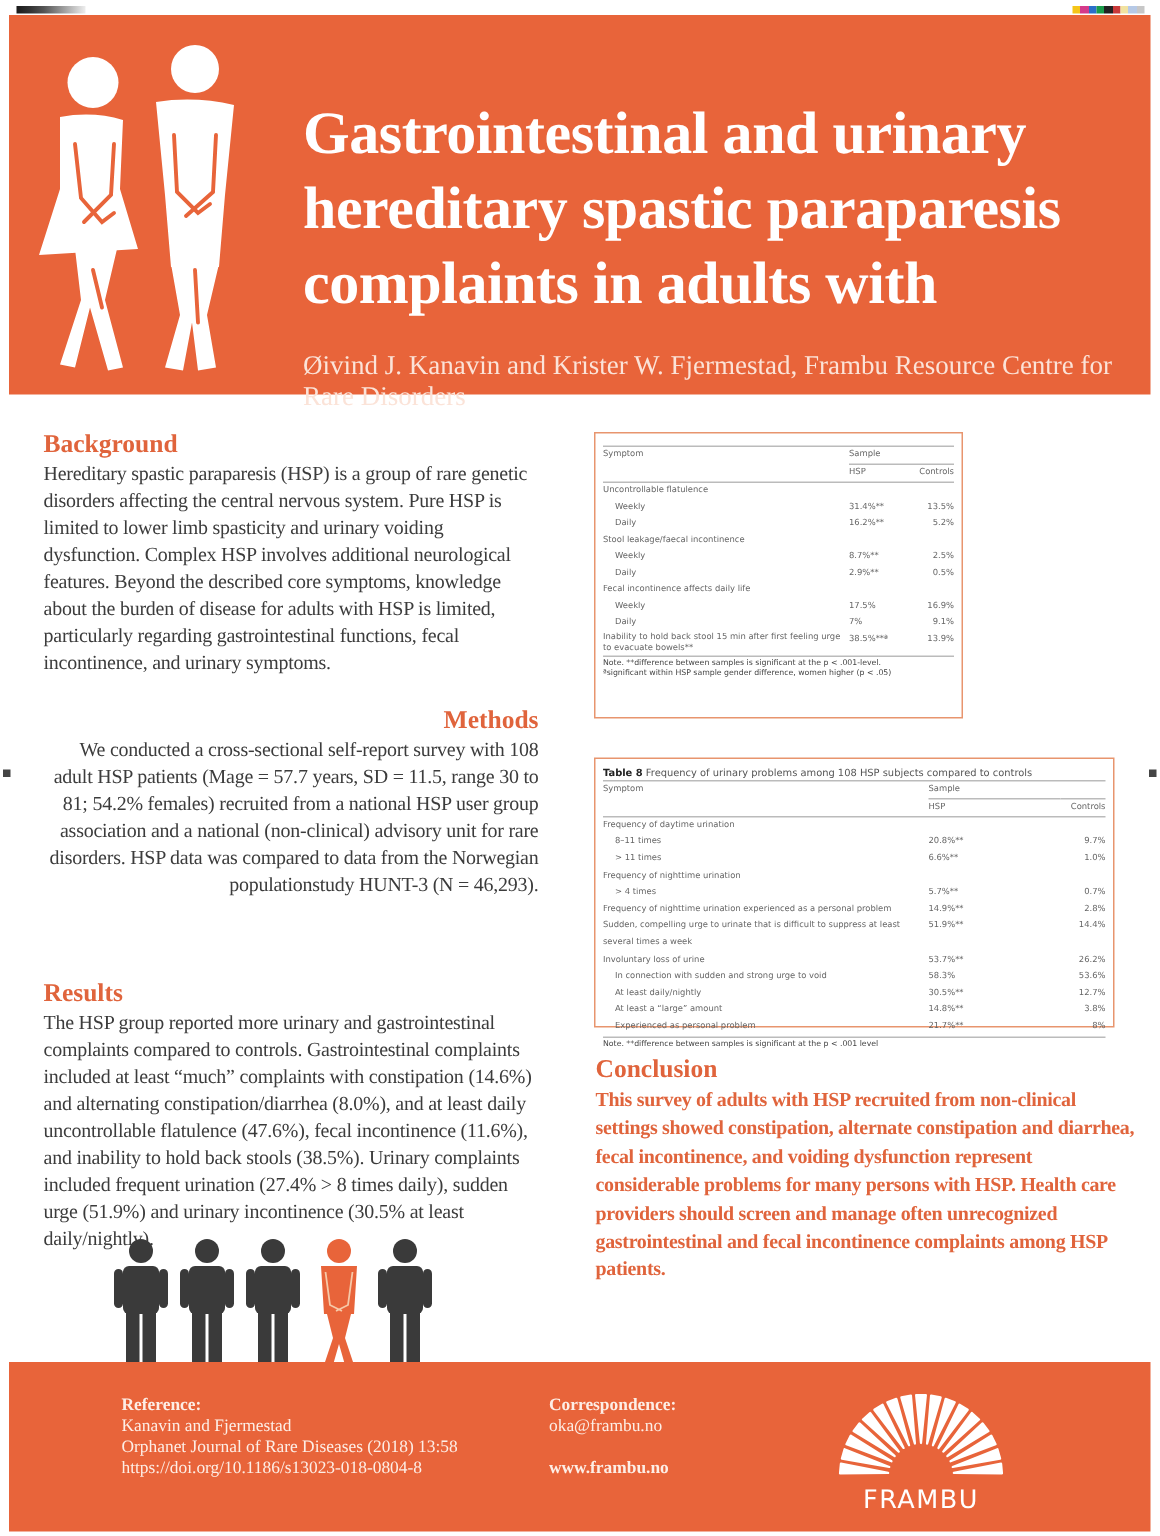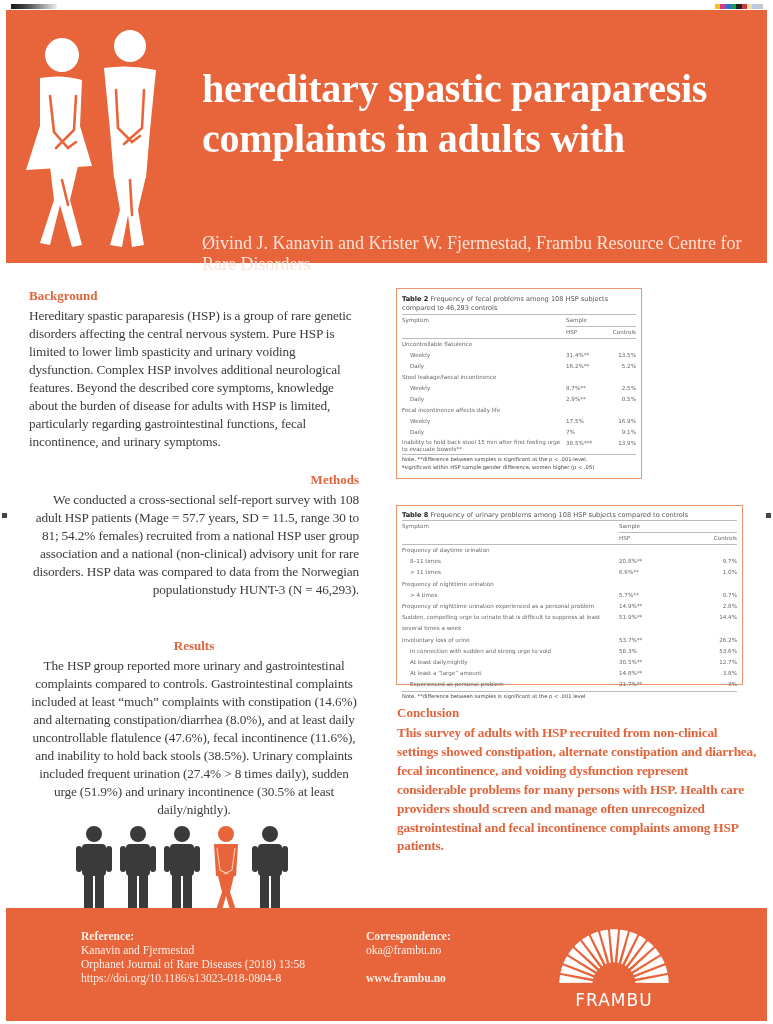--- a/index.html
+++ b/index.html
@@ -10,21 +10,21 @@
     background: linear-gradient(to right, #1a1a1a 0%, #333 20%, #555 40%, #888 60%, #bbb 80%, #eee 100%); }
   .calib-right { position: absolute; left: 715px; top: 4px; width: 48px; height: 5px; display: flex; }
   .calib-right span { flex: 1; height: 100%; }
 
   .header { position: absolute; left: 6px; top: 10px; width: 761px; height: 253px; background: #e8643a; }
   .header-figures { position: absolute; left: 14px; top: 20px; width: 170px; height: 225px; }
   .title { position: absolute; left: 196px; top: 54px; width: 560px; color: #ffffff;
     font-family: "Liberation Serif", "DejaVu Serif", serif; font-weight: bold; font-size: 40px; line-height: 50px; letter-spacing: -0.3px; }
   .authors { position: absolute; left: 196px; top: 223px; color: #fbe3d8;
     font-family: "Liberation Serif", "DejaVu Serif", serif; font-size: 18px; }
-  .section-h { color: #e0643c; font-weight: bold; font-size: 13px; line-height: 20px; margin-bottom: 1px; }
+  .section-h { color: #e0643c; font-weight: bold; font-size: 17px; line-height: 20px; margin-bottom: 1px; }
   .section-body { font-size: 13.3px; line-height: 18px; color: #3c3c3c; letter-spacing: -0.15px; }
   .sec { position: absolute; left: 29px; width: 330px; }
 
   .table-box { position: absolute; border: 1.5px solid #e8956e; background: #fff;
     font-family: "DejaVu Sans", "Liberation Sans", sans-serif; color: #555; }
   .tcap { font-size: 6.6px; line-height: 8.6px; color: #555; }
   .tcap b { color: #222; }
   .trow { display: flex; font-size: 5.6px; line-height: 11px; color: #666; }
   .trow .c1 { flex: 1; }
   .trow .c2 { width: 44px; }
@@ -86,43 +86,43 @@
     <g fill="none" stroke="#e8643a" stroke-width="2.6" stroke-linecap="round">
       <path d="M30 66 L34 102 L48 118 L56 112"></path>
       <path d="M56 66 L54 100 L36 118"></path>
       <path d="M96 60 L98 98 L112 112 L120 106"></path>
       <path d="M124 60 L122 98 L104 114"></path>
       <path d="M42 150 L48 175"></path>
       <path d="M110 150 L112 185"></path>
     </g>
   </svg>
   <div class="title">
+    <div>Gastrointestinal and urinary</div>
     <div>hereditary spastic paraparesis</div>
     <div>complaints in adults with</div>
   </div>
   <div class="authors">Øivind J. Kanavin and Krister W. Fjermestad, Frambu Resource Centre for Rare Disorders</div>
 </div>
 
 <div class="sec" style="top:286px;">
   <div class="section-h">Background</div>
   <div class="section-body">Hereditary spastic paraparesis (HSP) is a group of rare genetic disorders affecting the central nervous system. Pure HSP is limited to lower limb spasticity and urinary voiding dysfunction. Complex HSP involves additional neurological features. Beyond the described core symptoms, knowledge about the burden of disease for adults with HSP is limited, particularly regarding gastrointestinal functions, fecal incontinence, and urinary symptoms.</div>
 </div>
 
 <div class="sec" style="top:470px;text-align:right;">
   <div class="section-h">Methods</div>
   <div class="section-body">We conducted a cross-sectional self-report survey with 108 adult HSP patients (Mage = 57.7 years, SD = 11.5, range 30 to 81; 54.2% females) recruited from a national HSP user group association and a national (non-clinical) advisory unit for rare disorders. HSP data was compared to data from the Norwegian populationstudy HUNT-3 (N = 46,293).</div>
 </div>
 
-<div class="sec" style="top:636px;text-align:center;">
+<div class="sec" style="top:652px;">
   <div class="section-h">Results</div>
   <div class="section-body">The HSP group reported more urinary and gastrointestinal complaints compared to controls. Gastrointestinal complaints included at least “much” complaints with constipation (14.6%) and alternating constipation/diarrhea (8.0%), and at least daily uncontrollable flatulence (47.6%), fecal incontinence (11.6%), and inability to hold back stools (38.5%). Urinary complaints included frequent urination (27.4% &gt; 8 times daily), sudden urge (51.9%) and urinary incontinence (30.5% at least daily/nightly).</div>
 </div>
 
 <div class="table-box t2">
-  <div class="tcap"><b>Table 2</b> <span>Frequency of fecal problems among 108 HSP subjects compared to 46,293 controls</span></div>
   <div class="trow tline" style="margin-top:2px;">
     <span class="c1">Symptom</span>
     <span class="c2 tline" style="width:70px;border-top:none;">Sample</span>
   </div>
   <div class="trow">
     <span class="c1"></span>
     <span class="c2" style="border-top:0.6px solid #bbb;">HSP</span>
     <span class="c3" style="border-top:0.6px solid #bbb;">Controls</span>
   </div>
   <div id="t2-body" class="tline">

